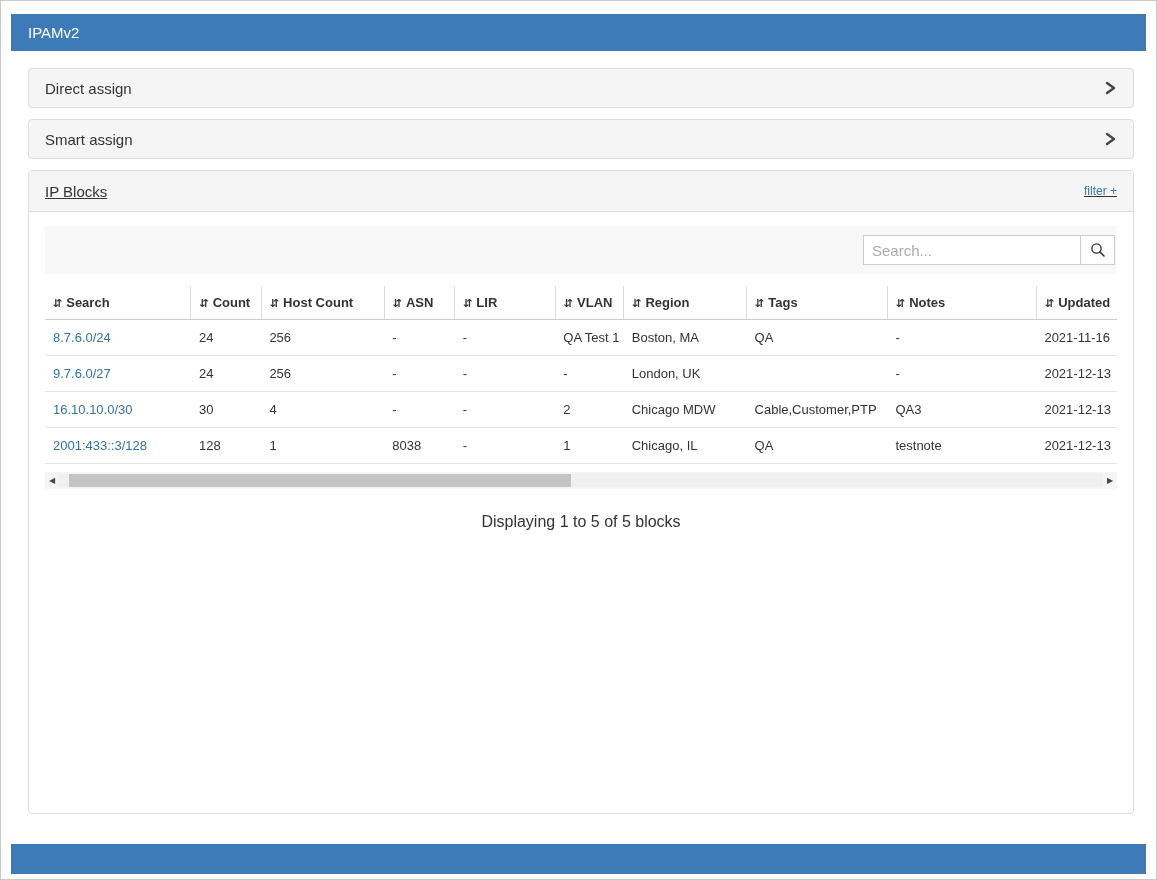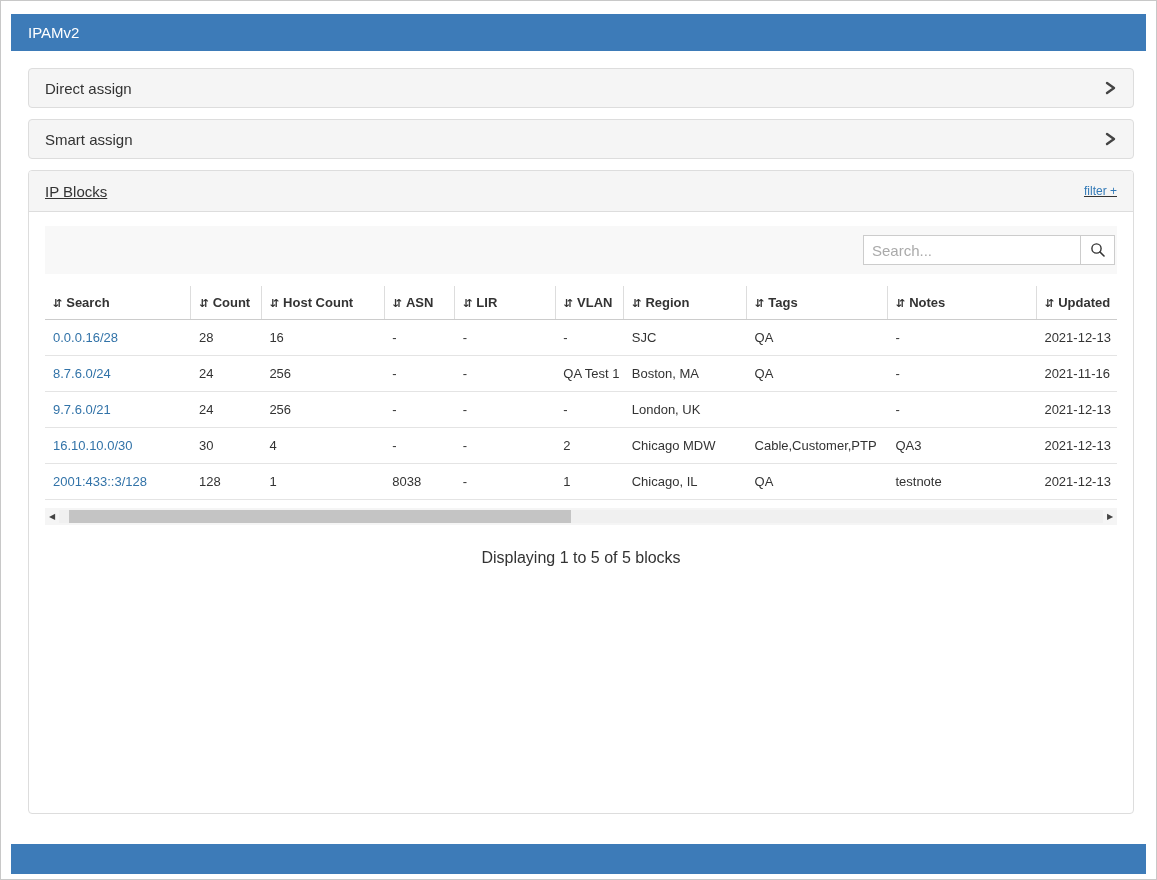--- a/index.html
+++ b/index.html
@@ -225,45 +225,33 @@
               <th><span class="sort-icon">⇵</span><span>LIR</span></th>
               <th><span class="sort-icon">⇵</span><span>VLAN</span></th>
               <th><span class="sort-icon">⇵</span><span>Region</span></th>
               <th><span class="sort-icon">⇵</span><span>Tags</span></th>
               <th><span class="sort-icon">⇵</span><span>Notes</span></th>
               <th><span class="sort-icon">⇵</span><span>Updated</span></th>
             </tr>
           </thead>
           <tbody>
             <tr>
-              <td><a class="addr-link">0.0.0.16/28</a></td>
-              <td>28</td>
-              <td>16</td>
-              <td>-</td>
-              <td>-</td>
-              <td>-</td>
-              <td>SJC</td>
-              <td>QA</td>
-              <td>-</td>
-              <td>2021-12-13</td>
-            </tr>
-            <tr>
               <td><a class="addr-link">8.7.6.0/24</a></td>
               <td>24</td>
               <td>256</td>
               <td>-</td>
               <td>-</td>
               <td>QA Test 1</td>
               <td>Boston, MA</td>
               <td>QA</td>
               <td>-</td>
               <td>2021-11-16</td>
             </tr>
             <tr>
-              <td><a class="addr-link">9.7.6.0/21</a></td>
+              <td><a class="addr-link">9.7.6.0/27</a></td>
               <td>24</td>
               <td>256</td>
               <td>-</td>
               <td>-</td>
               <td>-</td>
               <td>London, UK</td>
               <td></td>
               <td>-</td>
               <td>2021-12-13</td>
             </tr>

